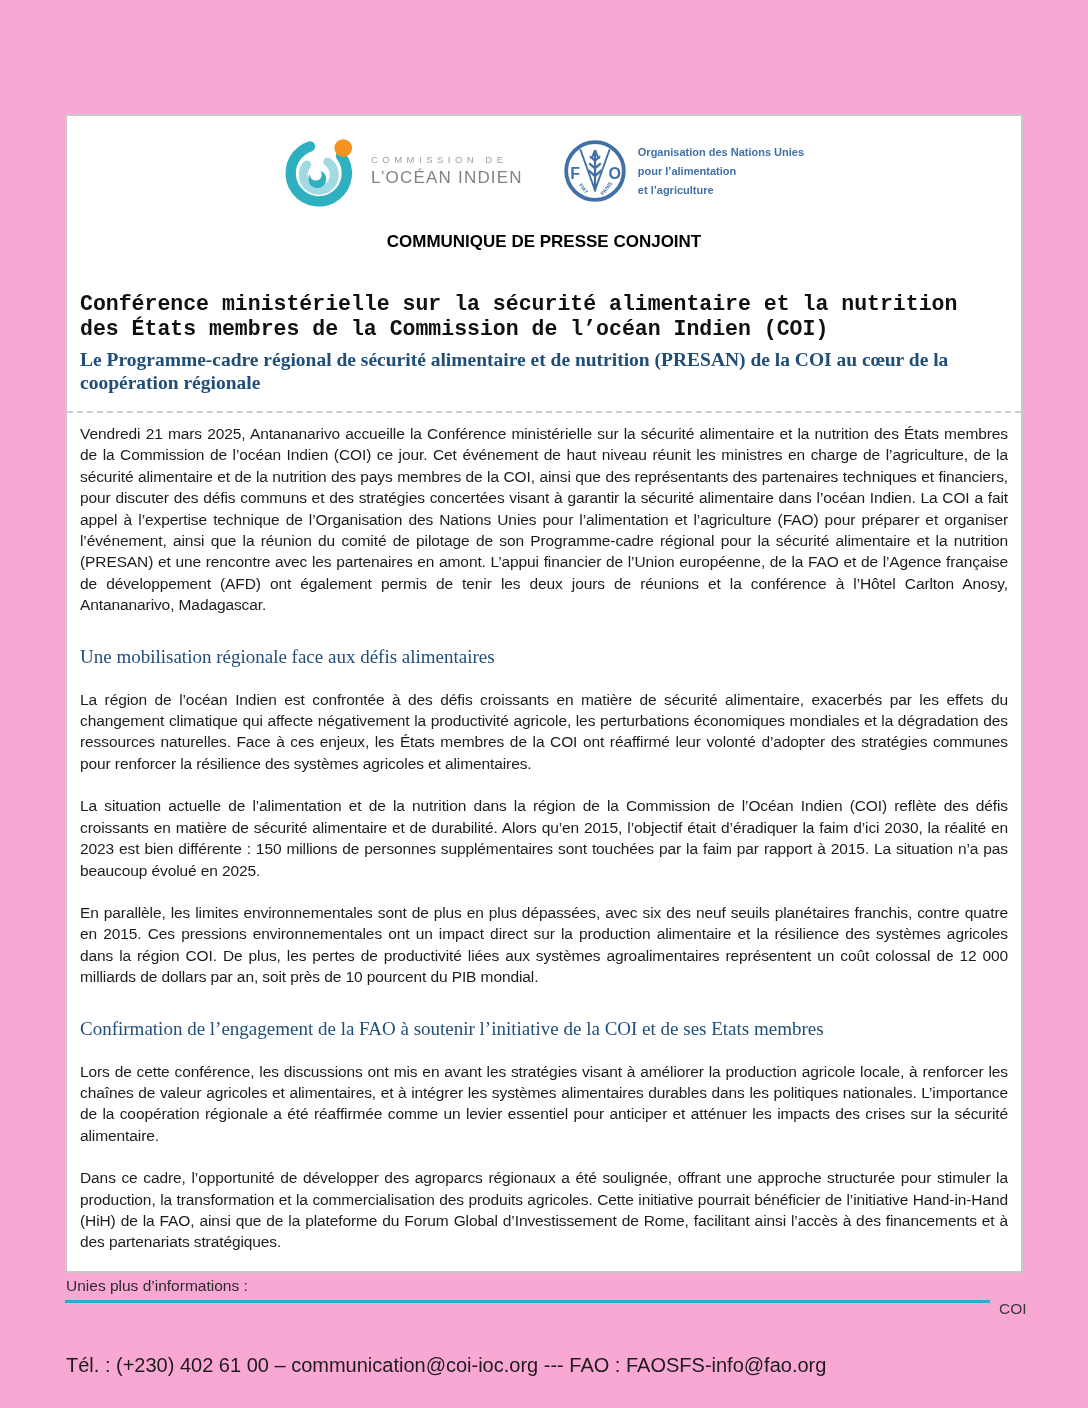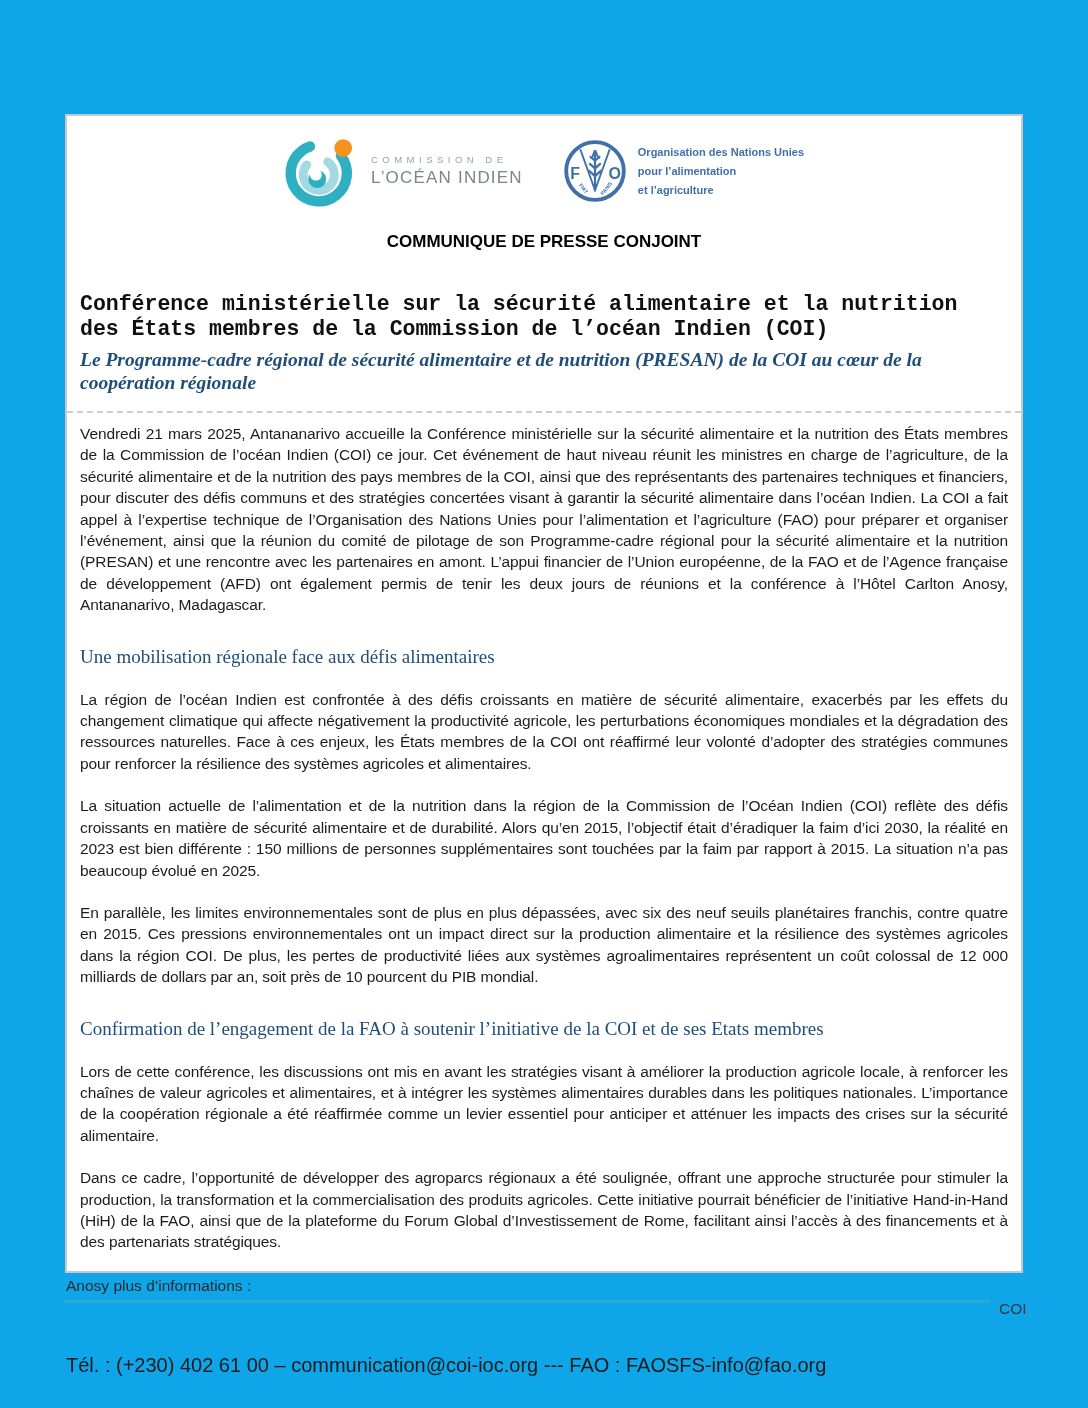--- a/index.html
+++ b/index.html
@@ -1,19 +1,19 @@
 <!DOCTYPE html>
 <html style="--heading-blue: #1f4e79; --footer-rule-teal: #29abd4; --coi-teal: #2fb0c0; --coi-light-teal: #a2d9e2; --coi-orange: #f6921e; --fao-blue: #4170a8; --frame-border: #c9c9c9; --body-text: #1c1c1c;"><head>
 <meta charset="utf-8">
 <style>
   html,body{margin:0;padding:0;background:#ffffff;}
   .page{
     position:relative;
     width:1088px;height:1408px;
-    background:#0ea5e9;
+    background:#f9a8d4;
     font-family:"Liberation Sans",sans-serif;
     color:#1c1c1c;
     overflow:hidden;
   }
   .frame{
     position:absolute;left:65px;top:114px;
     width:958px;height:1159px;
     border:2px solid var(--frame-border,#c9c9c9);
     box-sizing:border-box;
     padding:12px 13px 0 13px;
@@ -36,21 +36,20 @@
   .headline{
     font-family:Liberation Mono, monospace;
     font-size:21.5px;line-height:25px;font-weight:bold;color:#101010;
     margin:40px 0 0 0;
   }
   .subheadline{
     font-family:"Liberation Serif",serif;
     font-size:19.5px;line-height:23px;font-weight:bold;
     color:var(--heading-blue,#1f4e79);
     margin:6px 0 0 0;
-    font-style:italic;
   }
   hr.dashed{
     border:none;border-top:2px dashed #c9ced3;
     margin:17px -13px 0 -13px;
   }
   .body p{
     text-align:justify;
     font-size:15.5px;line-height:21.4px;letter-spacing:-0.1px;
     color:var(--body-text,#1c1c1c);
     margin:21px 0 0 0;
@@ -129,21 +128,21 @@
       <p>La situation actuelle de l’alimentation et de la nutrition dans la région de la Commission de l’Océan Indien (COI) reflète des défis croissants en matière de sécurité alimentaire et de durabilité. Alors qu’en 2015, l’objectif était d’éradiquer la faim d’ici 2030, la réalité en 2023 est bien différente : 150 millions de personnes supplémentaires sont touchées par la faim par rapport à 2015. La situation n’a pas beaucoup évolué en 2025.</p>
       <p>En parallèle, les limites environnementales sont de plus en plus dépassées, avec six des neuf seuils planétaires franchis, contre quatre en 2015. Ces pressions environnementales ont un impact direct sur la production alimentaire et la résilience des systèmes agricoles dans la région COI. De plus, les pertes de productivité liées aux systèmes agroalimentaires représentent un coût colossal de 12 000 milliards de dollars par an, soit près de 10 pourcent du PIB mondial.</p>
 
       <h3>Confirmation de l’engagement de la FAO à soutenir l’initiative de la COI et de ses Etats membres</h3>
       <p>Lors de cette conférence, les discussions ont mis en avant les stratégies visant à améliorer la production agricole locale, à renforcer les chaînes de valeur agricoles et alimentaires, et à intégrer les systèmes alimentaires durables dans les politiques nationales. L’importance de la coopération régionale a été réaffirmée comme un levier essentiel pour anticiper et atténuer les impacts des crises sur la sécurité alimentaire.</p>
       <p>Dans ce cadre, l’opportunité de développer des agroparcs régionaux a été soulignée, offrant une approche structurée pour stimuler la production, la transformation et la commercialisation des produits agricoles. Cette initiative pourrait bénéficier de l’initiative Hand-in-Hand (HiH) de la FAO, ainsi que de la plateforme du Forum Global d’Investissement de Rome, facilitant ainsi l’accès à des financements et à des partenariats stratégiques.</p>
     </div>
 
   </div>
 
-  <div class="more-info">Anosy plus d’informations :</div>
+  <div class="more-info">Unies plus d’informations :</div>
 
   <div class="rule-row">
     <div class="teal-rule"></div>
     <span class="page-label">COI</span>
   </div>
 
   <div class="contact">Tél. : (+230) 402 61 00 – communication@coi-ioc.org --- FAO : FAOSFS-info@fao.org</div>
 
 </div>
 

